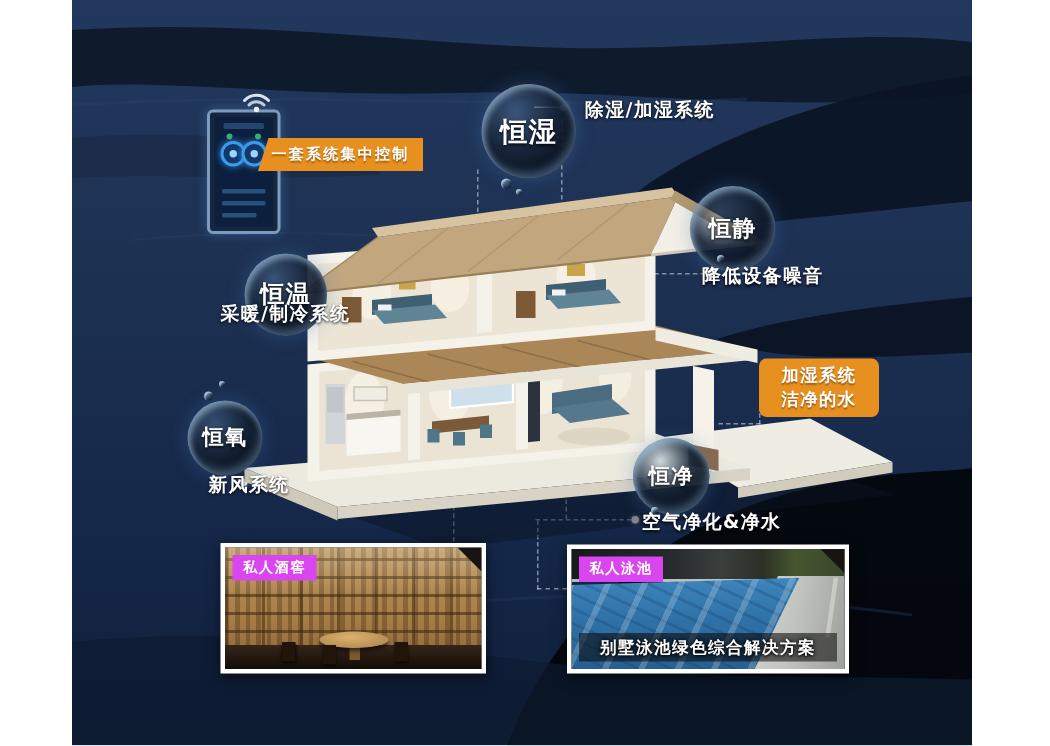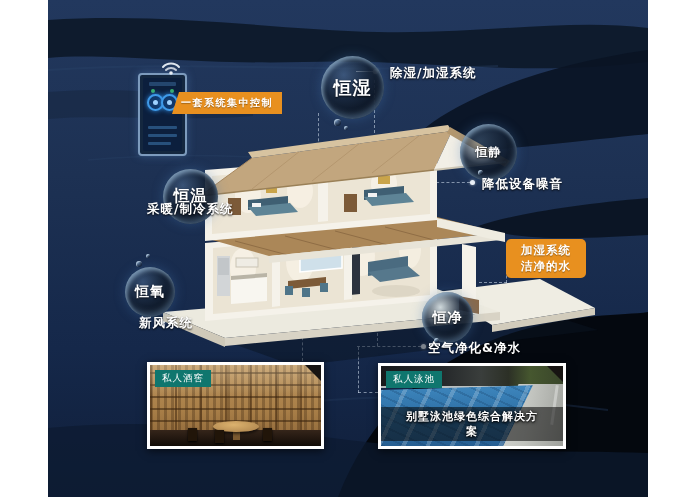--- a/index.html
+++ b/index.html
@@ -36,26 +36,26 @@
   .phone .screen{position:absolute;left:3px;top:3px;right:3px;bottom:3px;background:#0c1f3d;border-radius:2px;overflow:hidden;}
   .phone .pbar{position:absolute;left:6px;top:4px;right:6px;height:4px;background:#24466e;border-radius:1px;}
   .phone .dial{position:absolute;top:16px;width:13px;height:13px;border-radius:50%;
     background:#10386b;border:2px solid #3f9ae8;box-shadow:0 0 5px #2f8ae0;}
   .phone .dial::after{content:"";position:absolute;left:4px;top:4px;width:5px;height:5px;border-radius:50%;background:#9fd2ff;}
   .phone .prow{position:absolute;left:5px;right:5px;height:3px;background:#27507c;border-radius:1px;}
   .phone .pdot{position:absolute;width:4px;height:4px;background:#39b06a;border-radius:50%;top:11px;}
   
   .photo{position:absolute;border:3px solid #fff;box-shadow:0 2px 8px rgba(0,0,0,.6);overflow:hidden;}
   .photo .body{position:absolute;left:0;top:0;right:0;bottom:0;overflow:hidden;}
-  .photo .tag{position:absolute;top:5px;left:5px;background:#0f766e;color:#fff;font-size:9.5px;
-    font-weight:normal;padding:2px 7px;letter-spacing:1px;z-index:5;}
+  .photo .tag{position:absolute;top:5px;left:5px;background:#d946ef;color:#fff;font-size:9.5px;
+    font-weight:bold;padding:2px 7px;letter-spacing:1px;z-index:5;}
   .photo .caption{position:absolute;bottom:5px;left:0;width:100%;text-align:center;color:#fff;
     font-family:"Liberation Serif","DejaVu Serif",serif;font-weight:bold;font-size:11px;letter-spacing:1px;
     text-shadow:0 1px 2px #000,0 0 4px #000;z-index:5;}
-  .photo .caption .bar{display:inline-block;background:rgba(8,8,8,.55);padding:2px 24px;}
+  .photo .caption .bar{display:inline-block;background:rgba(8,8,8,.55);padding:2px 14px;}
   .photo .corner{position:absolute;top:0;right:0;width:0;height:0;z-index:6;
     border-left:16px solid transparent;border-top:16px solid #171412;}
   
   .wine-shelves{position:absolute;inset:0;background:
      repeating-linear-gradient(0deg,rgba(58,36,14,.55) 0 2px,rgba(0,0,0,0) 2px 12px),
      repeating-linear-gradient(90deg,rgba(76,48,20,.6) 0 2px,rgba(0,0,0,0) 2px 25px),
      repeating-linear-gradient(90deg,rgba(46,26,8,.28) 0 3px,rgba(0,0,0,0) 3px 7px),
      linear-gradient(180deg,#b8905a 0%,#a97f48 55%,#8a6437 100%);}
   .wine-floor{position:absolute;left:0;right:0;bottom:0;height:20%;background:linear-gradient(180deg,#35251a,#120c07);}
   .wine-table-top{position:absolute;left:50%;bottom:17%;width:46px;height:11px;margin-left:-23px;border-radius:50%;
@@ -220,35 +220,35 @@
     <g stroke="#e8eef5" stroke-width="2" fill="none" stroke-linecap="round">
       <path d="M4,12 A11,11 0 0,1 20,12" opacity="0.95"></path>
       <path d="M7,15 A7,7 0 0,1 17,15" opacity="0.8"></path>
     </g>
     <circle cx="12" cy="18" r="1.8" fill="#e8eef5"></circle>
   </svg>
 
   <div class="orange-tag" style="left:172px;top:92px;">一套系统集中控制</div>
 
   <div class="bubble" style="left:321px;top:56px;width:63px;height:63px;font-size:18px;">恒湿</div>
-  <div class="bubble" style="left:460px;top:124px;width:57px;height:57px;font-size:12px;">恒静</div>
+  <div class="bubble" style="left:460px;top:124px;width:57px;height:57px;font-size:15px;">恒静</div>
   <div class="bubble" style="left:163px;top:169px;width:55px;height:55px;font-size:16px;">恒温</div>
   <div class="bubble" style="left:125px;top:267px;width:50px;height:50px;font-size:14px;">恒氧</div>
   <div class="bubble" style="left:422px;top:292px;width:51px;height:51px;font-size:14px;">恒净</div>
 
   <div class="minib" style="left:334px;top:119px;width:7px;height:7px;"></div>
   <div class="minib" style="left:344px;top:126px;width:4px;height:4px;"></div>
   <div class="minib" style="left:136px;top:261px;width:6px;height:6px;"></div>
   <div class="minib" style="left:146px;top:254px;width:4px;height:4px;"></div>
   <div class="minib" style="left:478px;top:170px;width:5px;height:5px;"></div>
   <div class="minib" style="left:434px;top:338px;width:5px;height:5px;"></div>
   <div class="minib" style="left:443px;top:344px;width:3px;height:3px;"></div>
 
   <div class="feat-label" style="left:390px;top:65px;">除湿/加湿系统</div>
-  <div class="feat-label" style="left:482px;top:176px;">降低设备噪音</div>
+  <div class="feat-label" style="left:468px;top:176px;">降低设备噪音</div>
   <div class="feat-label" style="left:147px;top:201px;">采暖/制冷系统</div>
   <div class="feat-label" style="left:115px;top:315px;padding-left:24px;">新风系统</div>
   <div class="feat-label" style="left:428px;top:340px;">空气净化&amp;净水</div>
 
   <div class="orange-box" style="left:506px;top:239px;width:72px;">
     <div>加湿系统</div>
     <div>洁净的水</div>
   </div>
 
   <div class="photo" style="left:147px;top:362px;width:171px;height:81px;">

